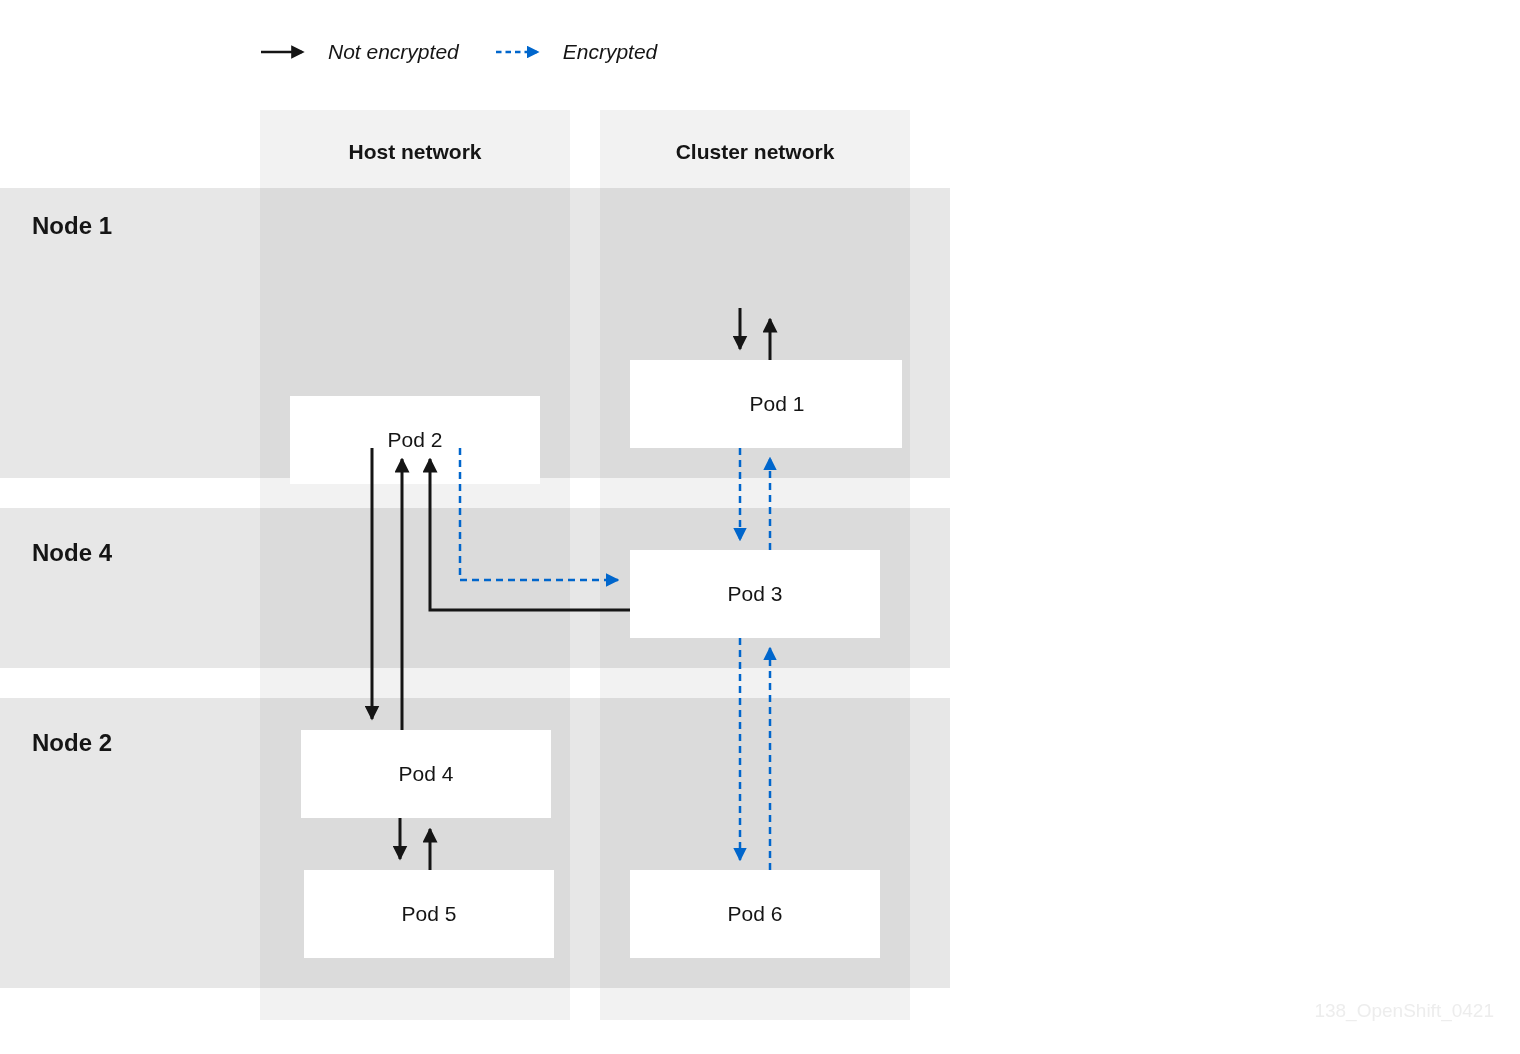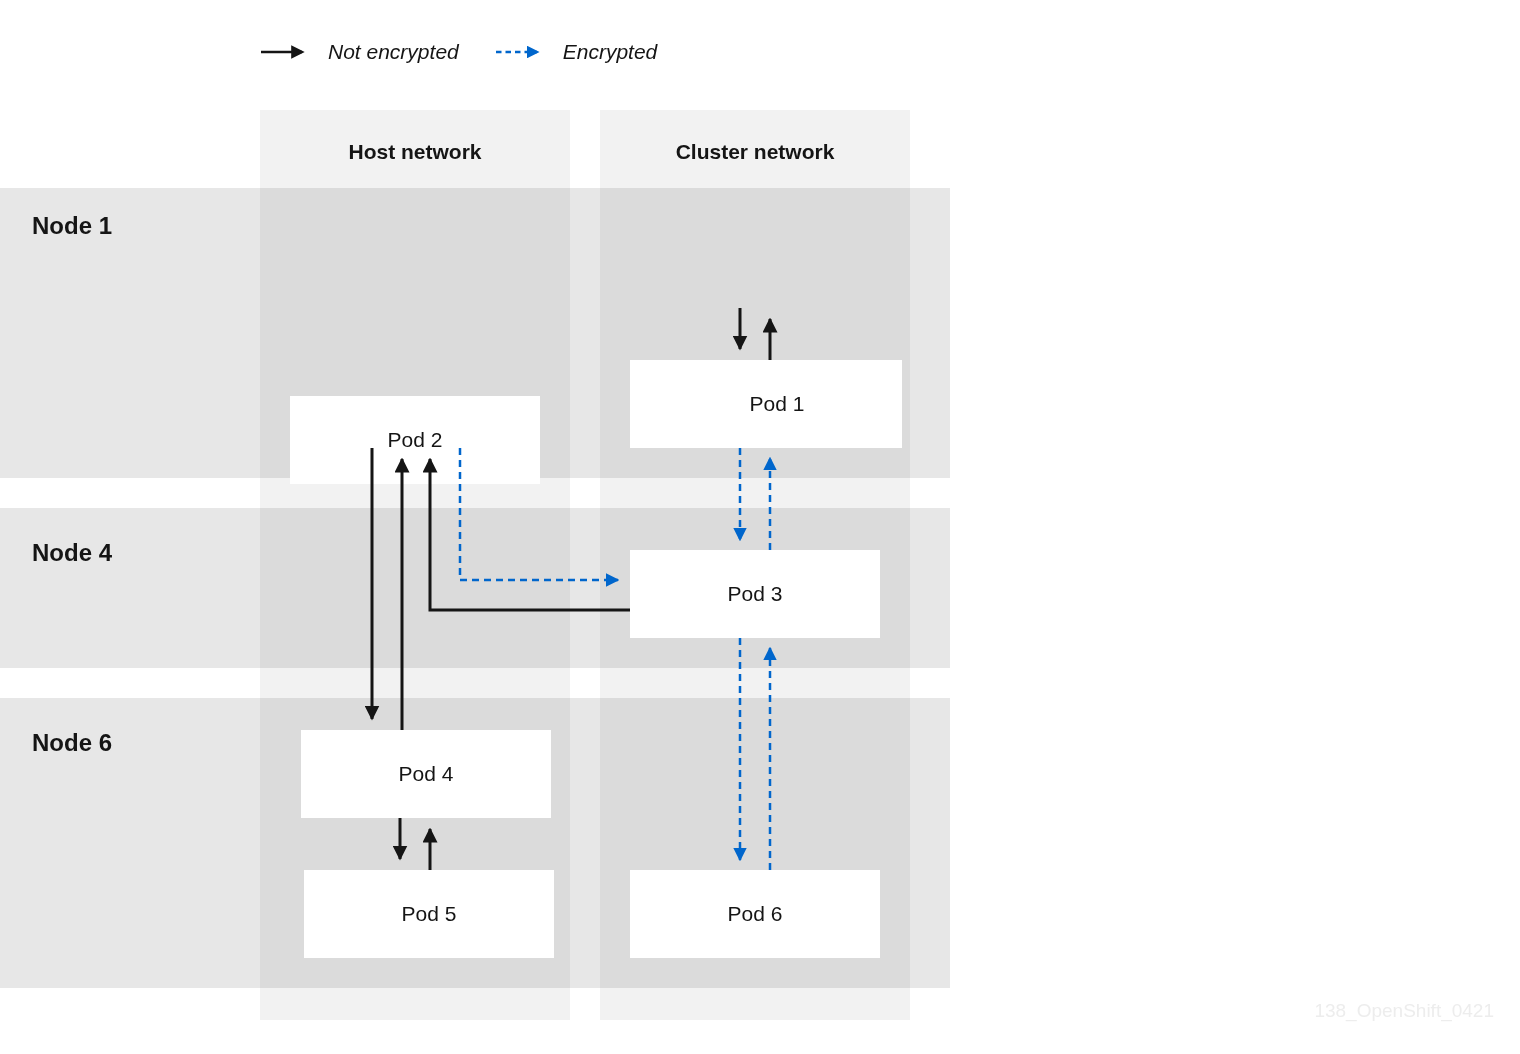--- a/index.html
+++ b/index.html
@@ -106,21 +106,21 @@
       </svg>
       <span class="label">Encrypted</span>
     </div>
   </div>
 
   <div class="col-header host">Host network</div>
   <div class="col-header cluster">Cluster network</div>
 
   <div class="node-label n1">Node 1</div>
   <div class="node-label n2">Node 4</div>
-  <div class="node-label n3">Node 6</div>
+  <div class="node-label n3">Node 2</div>
 
   <div class="pod pod1">
     <span>Pod 1</span>
   </div>
   <div class="pod pod2">
     <span>Pod 2</span>
   </div>
   <div class="pod pod3">
     <span>Pod 3</span>
   </div>

